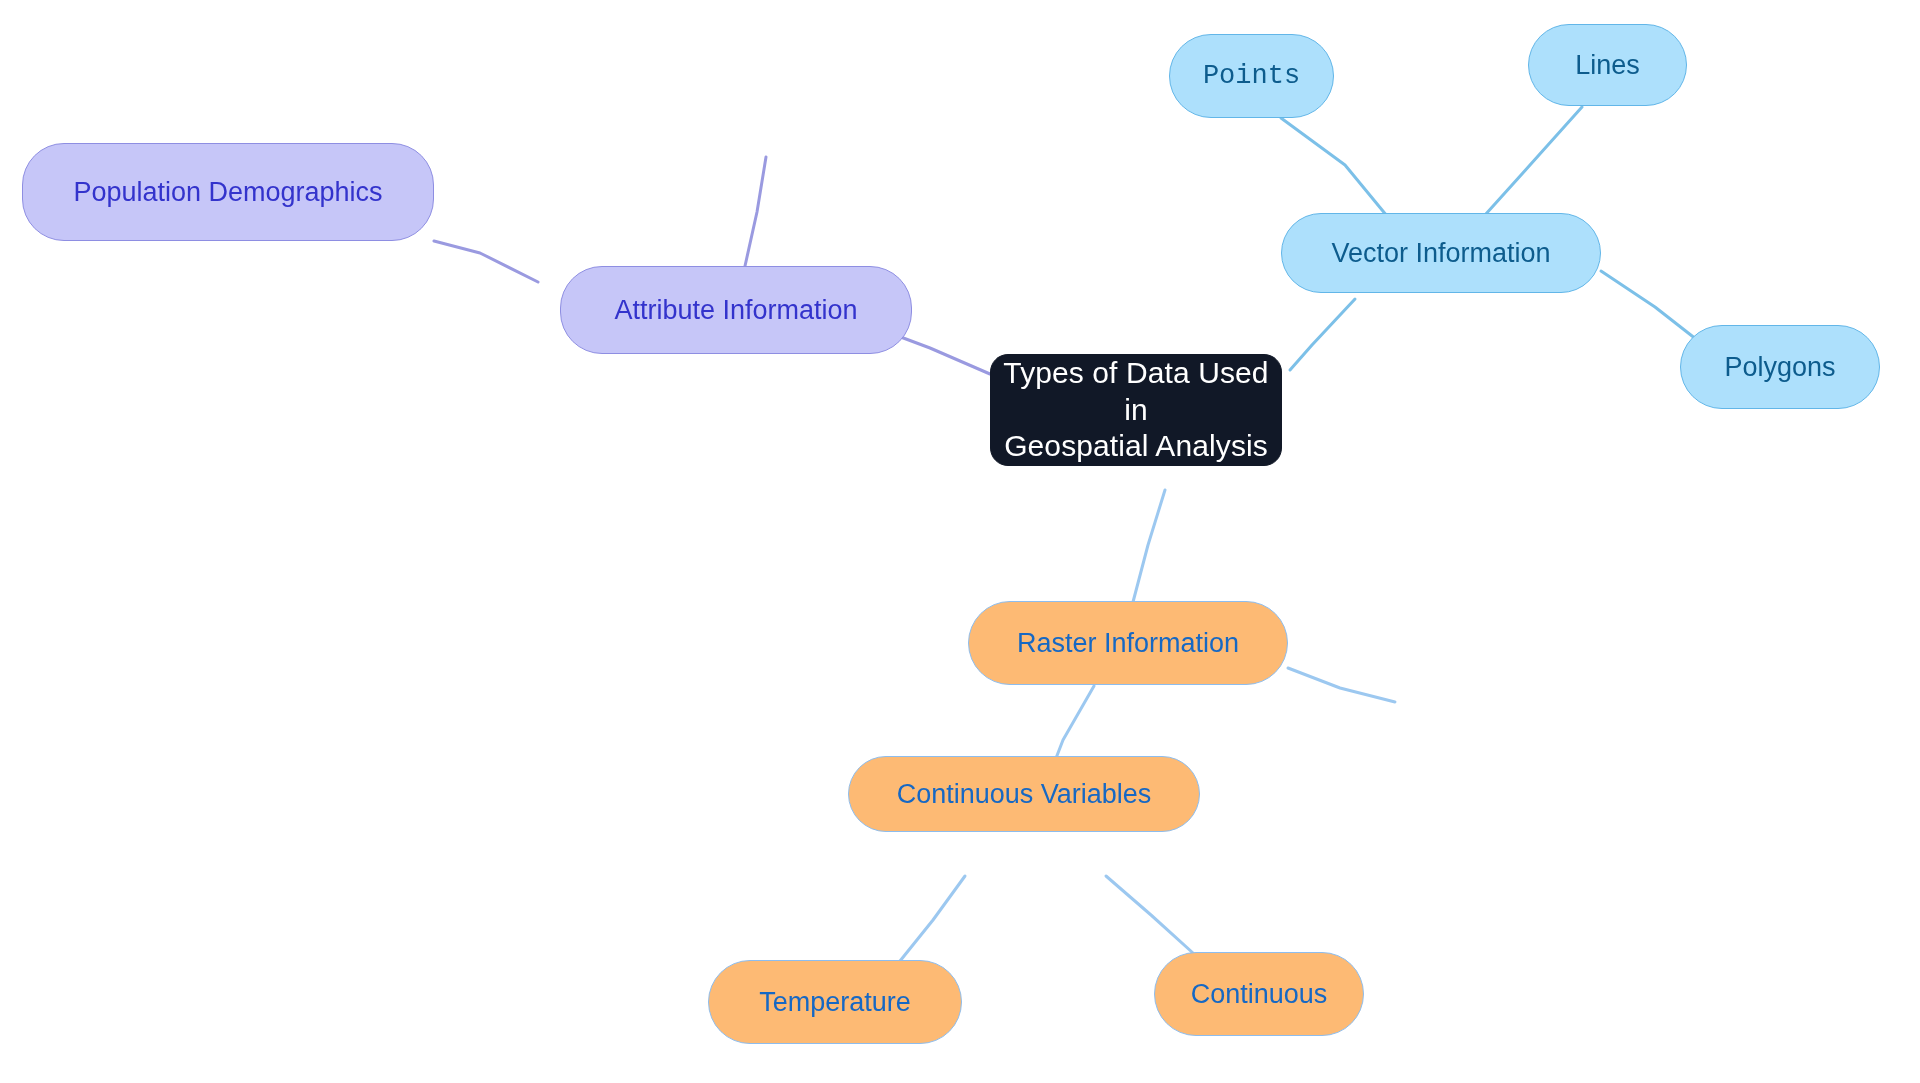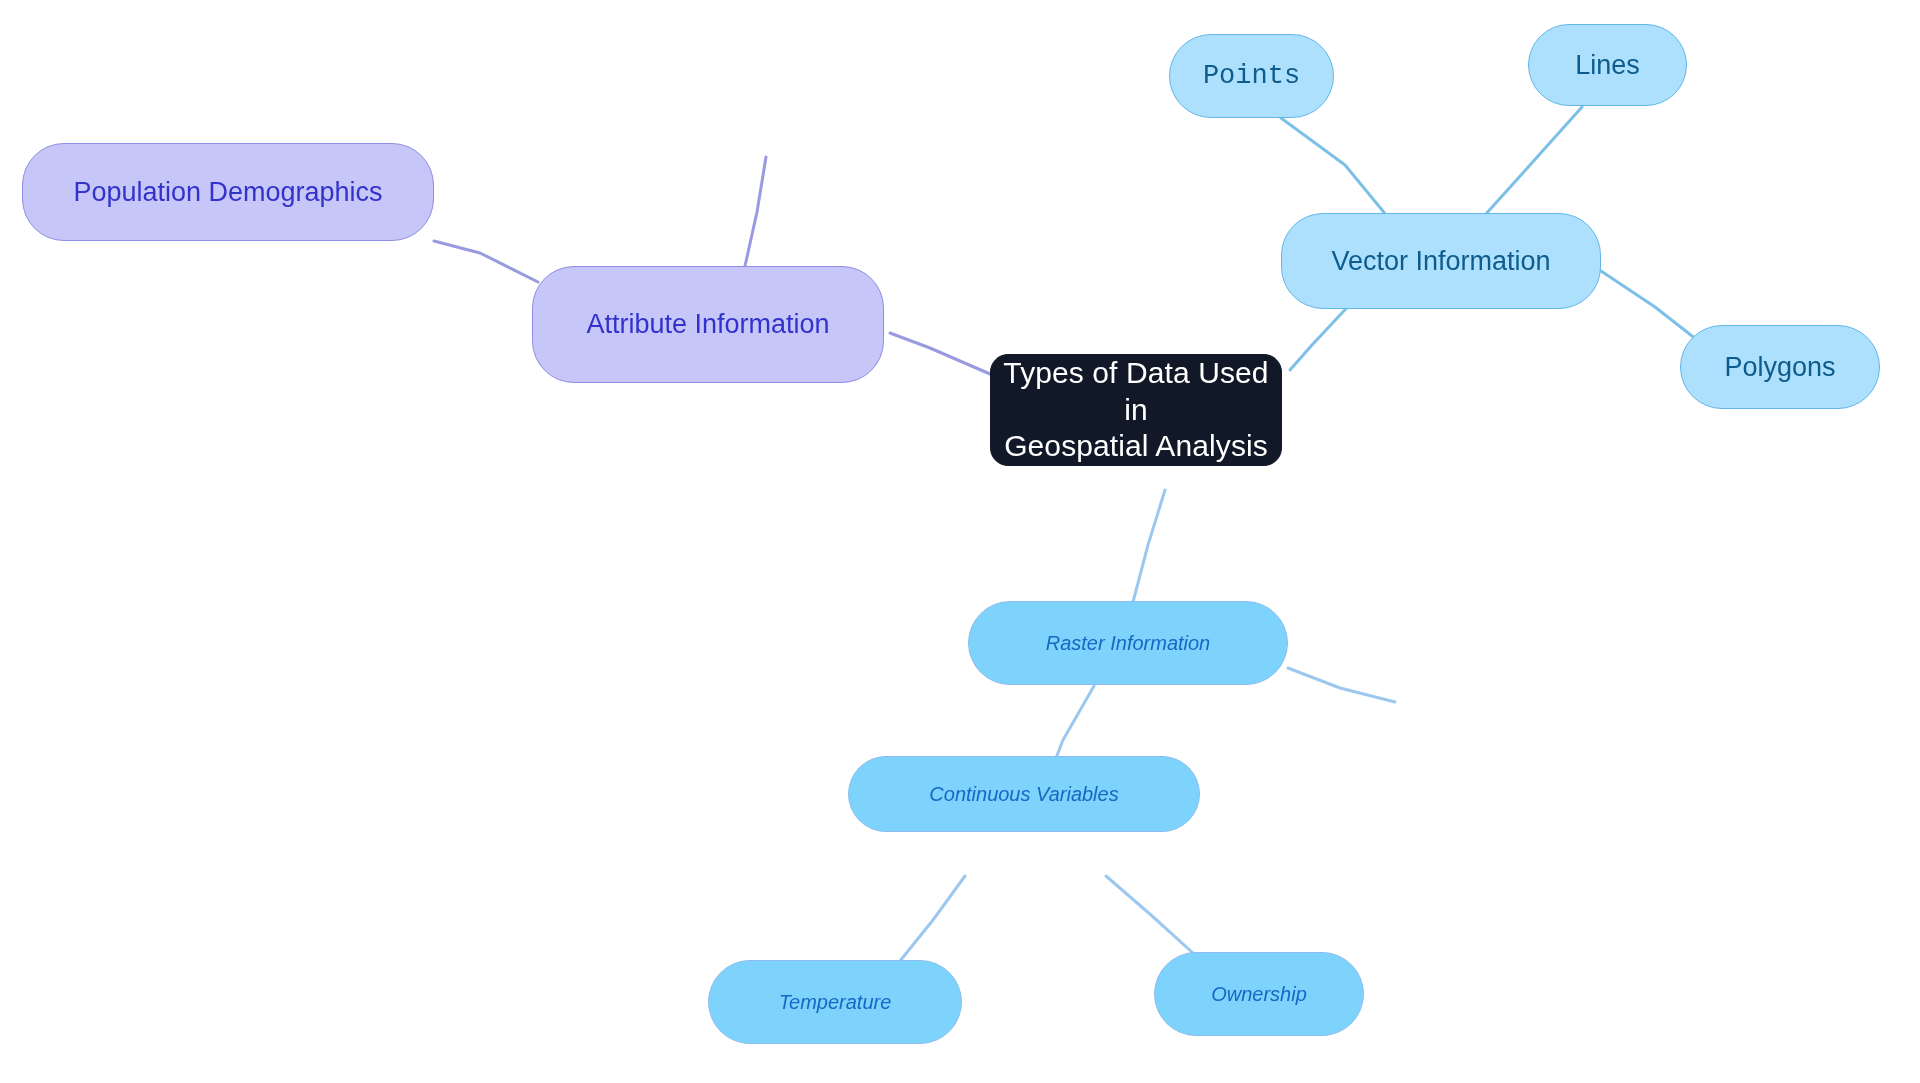--- a/index.html
+++ b/index.html
@@ -49,26 +49,25 @@
     letter-spacing: 0.1px;
   }
   .node-vector {
     background: #ade0fc;
     border-color: #62b6e8;
     color: #0d5c8d;
     border-radius: 42px;
     font-size: 27px;
   }
   .node-raster {
-    background: #7dd3fc;
+    background: #fdba74;
     border-color: #8dbdee;
     color: #1668c4;
     border-radius: 42px;
-    font-size: 20px;
-    font-style: italic;
+    font-size: 27px;
   }
   .node-attribute {
     background: #c6c6f8;
     border-color: #8e8ee2;
     color: #3333cc;
     border-radius: 42px;
     font-size: 27px;
   }
 </style>
 </head>
@@ -87,26 +86,26 @@
       <polyline points="965,876 933,920 900,961" fill="none" stroke="#9cc8f0" stroke-width="3" stroke-linecap="round" stroke-linejoin="round"></polyline>
       <polyline points="1106,876 1151,915 1193,953" fill="none" stroke="#9cc8f0" stroke-width="3" stroke-linecap="round" stroke-linejoin="round"></polyline>
       <polyline points="990,374 930,348 890,333" fill="none" stroke="#9a9ae0" stroke-width="3" stroke-linecap="round" stroke-linejoin="round"></polyline>
       <polyline points="538,282 480,253 434,241" fill="none" stroke="#9a9ae0" stroke-width="3" stroke-linecap="round" stroke-linejoin="round"></polyline>
       <polyline points="745,266 757,212 766,157" fill="none" stroke="#9a9ae0" stroke-width="3" stroke-linecap="round" stroke-linejoin="round"></polyline>
     </svg>
 
   <div class="node node-root" style="left: 990px; top: 354px; width: 292px; height: 112px;">Types of Data Used in
 Geospatial Analysis</div>
 
-  <div class="node node-vector" style="left: 1281px; top: 213px; width: 320px; height: 96px;">Vector Information</div>
+  <div class="node node-vector" style="left: 1281px; top: 213px; width: 320px; height: 80px;">Vector Information</div>
   <div class="node node-vector" style="left: 1169px; top: 34px; width: 165px; height: 84px; font-family: Liberation Mono, monospace;">Points</div>
   <div class="node node-vector" style="left: 1528px; top: 24px; width: 159px; height: 82px;">Lines</div>
   <div class="node node-vector" style="left: 1680px; top: 325px; width: 200px; height: 84px;">Polygons</div>
 
   <div class="node node-raster" style="left: 968px; top: 601px; width: 320px; height: 84px;">Raster Information</div>
   <div class="node node-raster" style="left: 848px; top: 756px; width: 352px; height: 76px;">Continuous Variables</div>
   <div class="node node-raster" style="left: 708px; top: 960px; width: 254px; height: 84px;">Temperature</div>
-  <div class="node node-raster" style="left: 1154px; top: 952px; width: 210px; height: 84px;">Ownership</div>
+  <div class="node node-raster" style="left: 1154px; top: 952px; width: 210px; height: 84px;">Continuous</div>
 
-  <div class="node node-attribute" style="left: 532px; top: 266px; width: 352px; height: 117px;">Attribute Information</div>
+  <div class="node node-attribute" style="left: 560px; top: 266px; width: 352px; height: 88px;">Attribute Information</div>
   <div class="node node-attribute" style="left: 22px; top: 143px; width: 412px; height: 98px;">Population Demographics</div>
 
 </div>
 
 </body></html>

